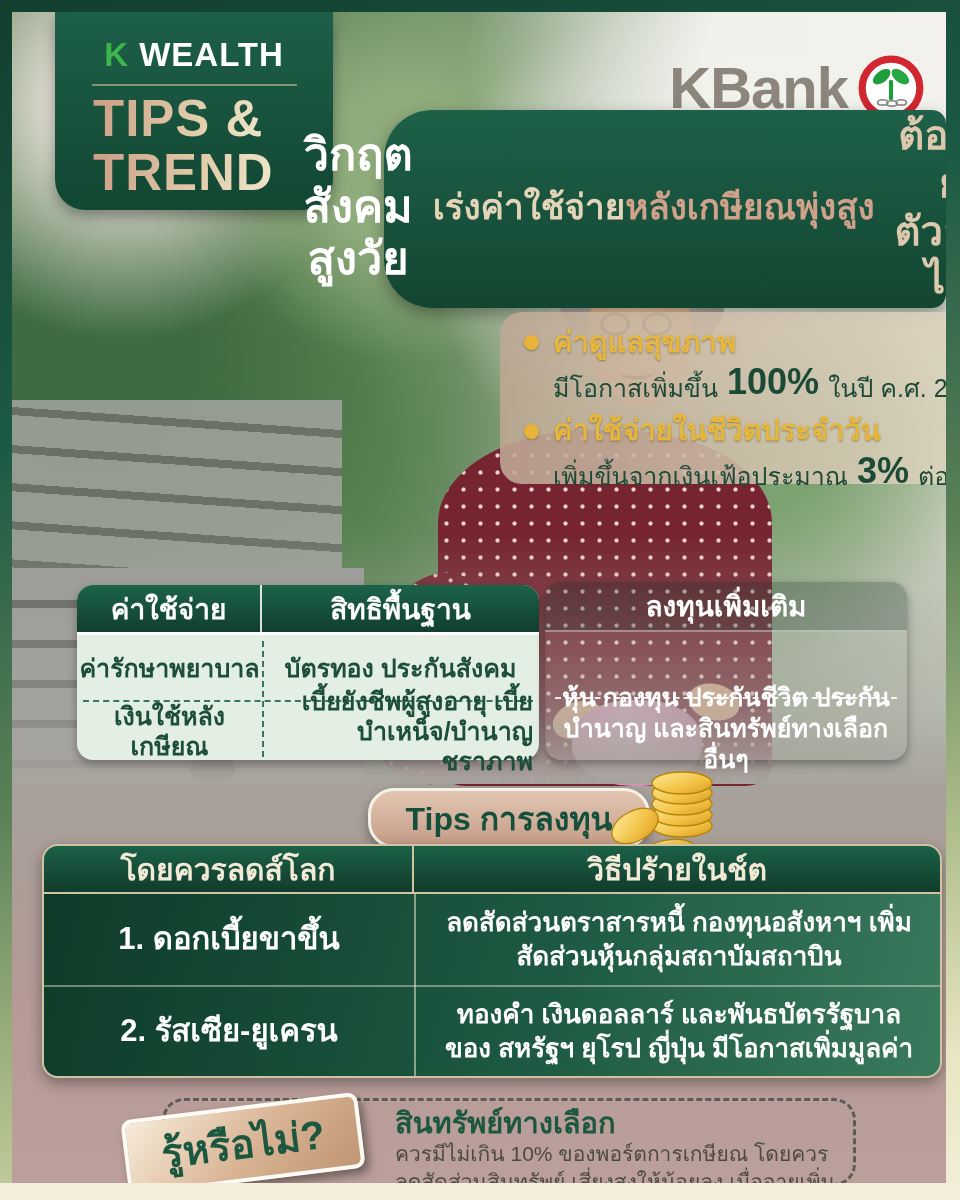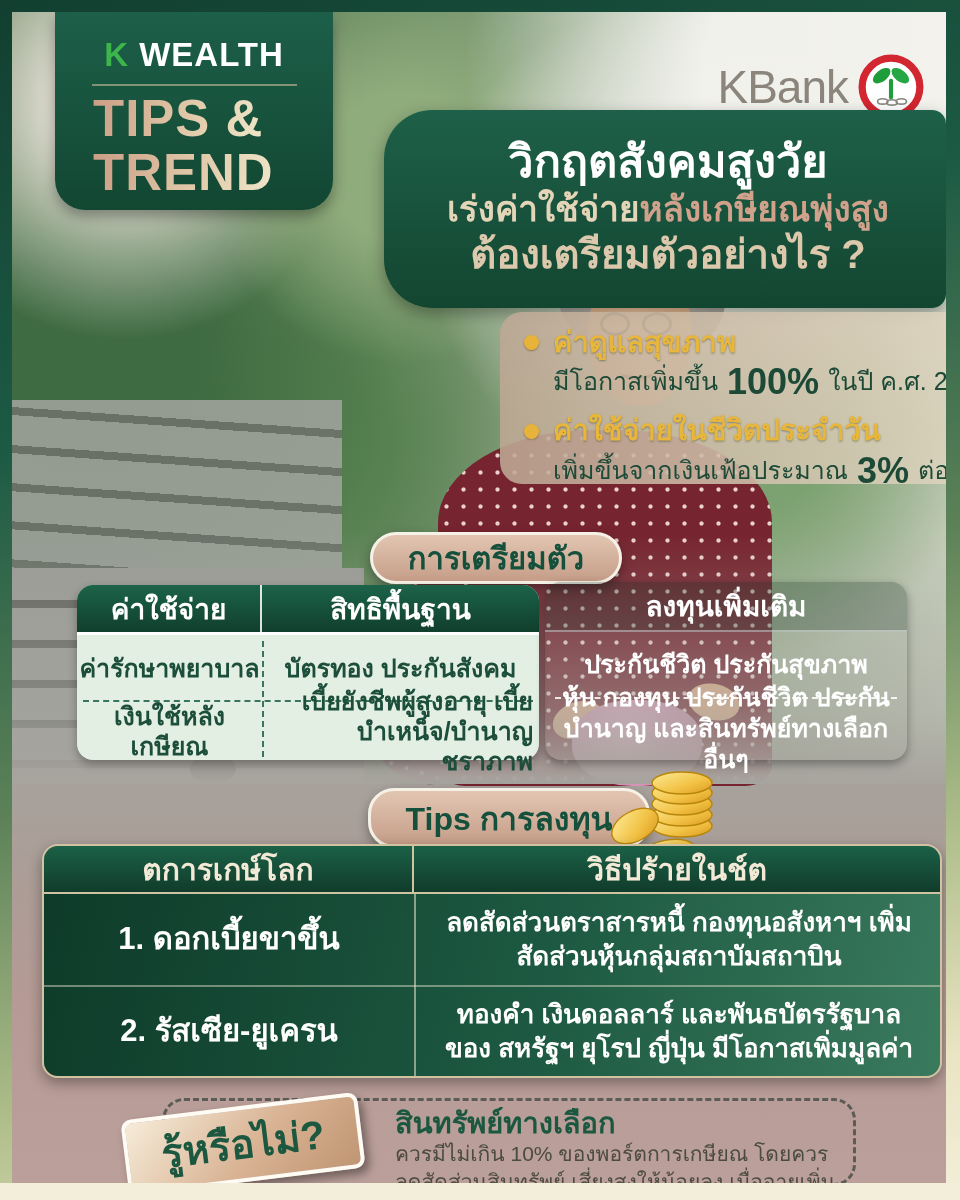--- a/index.html
+++ b/index.html
@@ -82,48 +82,48 @@
   .kw-line1 .kgreen{ color:#3cb54a; }
   .kw-divider{ width:205px; height:2px; background:rgba(219,199,165,.55); margin:10px 0 6px; }
   .kw-big{
     font-size:51px; font-weight:bold; line-height:1.05; letter-spacing:1px; align-self:flex-start; padding-left:38px;
     background:linear-gradient(100deg,#c89780 10%,#e3cfae 70%,#efe6ca 100%);
     -webkit-background-clip:text; background-clip:text; color:transparent;
   }
 
   
   .kbank{ position:absolute; right:22px; top:42px; display:flex; align-items:center; gap:10px; }
-  .kbank-text{ font-size:46px; font-weight:normal; color:#8b857c; letter-spacing:-1px; }
+  .kbank-text{ font-size:58px; font-weight:bold; color:#8b857c; letter-spacing:-1px; }
 
   
   .titlebox{
     position:absolute; left:372px; top:98px; right:0; height:198px;
     background:linear-gradient(180deg,#1e6049 0%, #134631 100%);
     border-radius:48px 14px 14px 48px;
     box-shadow:0 6px 16px rgba(0,0,0,.35);
-    display:flex; flex-direction:column; align-items:center; justify-content:center;
-    padding:6px 10px 10px 16px; text-align:center;
+    display:flex; align-items:center; justify-content:center;
+    padding:6px 10px 10px 16px; text-align:center;gap:20px;
   }
   .tl1{ font-size:45px; font-weight:bold; color:#ffffff; line-height:1.15; }
   .tl2{ font-size:35px; font-weight:bold; line-height:1.2; white-space:nowrap; }
   .tl2 .beige{ color:#e4d5b8; } .tl2 .rose{ color:#d0a28b; }
   .tl3{ font-size:40px; font-weight:bold; color:#dcc8ac; line-height:1.2; }
 
   
   .highlights{
     position:absolute; left:488px; right:0; top:300px; height:172px;
     background:linear-gradient(90deg, rgba(190,168,148,.88), rgba(221,211,189,.88));
     border-radius:22px 0 0 22px;
     padding:14px 10px 10px 24px;
   }
   .hl-item{ margin-bottom:10px; }
   .hl-head{ display:flex; align-items:center; gap:14px; }
   .hl-dot{ width:15px; height:15px; border-radius:50%; background:#e8b33a; box-shadow:0 1px 2px rgba(60,40,0,.4); flex:0 0 auto; }
   .hl-title{ font-size:29px; font-weight:bold; color:#e9b63c; text-shadow:0 1px 2px rgba(40,60,40,.45); line-height:1.15; }
-  .hl-detail{ padding-left:29px; color:#1d4a37; font-size:25px; line-height:1.25; white-space:nowrap; display:flex; align-items:center; }
+  .hl-detail{ padding-left:29px; color:#1d4a37; font-size:25px; line-height:1.25; white-space:nowrap; display:flex; align-items:flex-end; }
   .hl-big{ font-size:36px; font-weight:bold; margin:0 9px; }
 
   
   .badge-tan{
     background:linear-gradient(180deg,#e2c6b2 0%,#c59d88 100%);
     border:3px solid #f6f1e6; border-radius:26px;
     box-shadow:0 5px 12px rgba(0,0,0,.35);
     display:flex; align-items:center; justify-content:center;
     color:#14503c; font-weight:bold;
   }
@@ -274,39 +274,37 @@
           <span class="hl-title">ค่าใช้จ่ายในชีวิตประจำวัน</span>
         </div>
         <div class="hl-detail">
           <span>เพิ่มขึ้นจากเงินเฟ้อประมาณ</span>
           <span class="hl-big">3%</span>
           <span>ต่อปี</span>
         </div>
       </div>
     </div>
 
-    <div class="badge-tan prep-badge">การเตรียมตัว</div>
 
     <div class="t1">
       <div class="t1-left">
         <div class="t1-lhead">
           <div class="hc hc1">ค่าใช้จ่าย</div>
           <div class="hc hc2">สิทธิพื้นฐาน</div>
         </div>
         <div class="t1-vdash"></div>
         <div class="t1-hdash-l"></div>
         <div class="t1-cell c-exp1">ค่ารักษาพยาบาล</div>
         <div class="t1-cell c-bas1">บัตรทอง ประกันสังคม</div>
         <div class="t1-cell c-exp2">เงินใช้หลังเกษียณ</div>
         <div class="t1-cell c-bas2">เบี้ยยังชีพผู้สูงอายุ เบี้ยบำเหน็จ/บำนาญชราภาพ</div>
       </div>
       <div class="t1-right">
         <div class="t1-rhead">ลงทุนเพิ่มเติม</div>
         <div class="t1-rdash"></div>
-        <div class="t1-rcell rc1">ประกันชีวิต ประกันสุขภาพ</div>
         <div class="t1-rcell rc2">หุ้น กองทุน ประกันชีวิต ประกันบำนาญ และสินทรัพย์ทางเลือกอื่นๆ</div>
       </div>
     </div>
 
     <div class="badge-tan tips-badge">Tips การลงทุน</div>
     <svg class="coins" viewBox="0 0 118 96">
       <defs>
         <linearGradient id="gold" x1="0" y1="0" x2="1" y2="1">
           <stop offset="0" stop-color="#fdeb97"></stop>
           <stop offset="0.6" stop-color="#f2c245"></stop>
@@ -319,21 +317,21 @@
         <ellipse cx="72" cy="36" rx="30" ry="11" fill="url(#gold)"></ellipse>
         <ellipse cx="72" cy="25" rx="30" ry="11" fill="url(#gold)"></ellipse>
         <ellipse cx="72" cy="15" rx="30" ry="11" fill="url(#gold)"></ellipse>
         <ellipse cx="25" cy="58" rx="25" ry="15" fill="url(#gold)" transform="rotate(-28 25 58)"></ellipse>
         <ellipse cx="58" cy="84" rx="27" ry="12" fill="url(#gold)" transform="rotate(-10 58 84)"></ellipse>
       </g>
     </svg>
 
     <div class="t2">
       <div class="t2-head">
-        <div class="hc hc1">ตการเกษ์โลก</div>
+        <div class="hc hc1">โดยควรลดส์โลก</div>
         <div class="hc hc2">วิธีปรัายในช์ต</div>
       </div>
       <div class="t2-body">
         <div class="t2-vline"></div>
         <div class="t2-hline"></div>
         <div class="t2-cell s1">1. ดอกเบี้ยขาขึ้น</div>
         <div class="t2-cell a1">ลดสัดส่วนตราสารหนี้ กองทุนอสังหาฯ เพิ่มสัดส่วนหุ้นกลุ่มสถาบัมสถาบิน</div>
         <div class="t2-cell s2">2. รัสเซีย-ยูเครน</div>
         <div class="t2-cell a2">ทองคำ เงินดอลลาร์ และพันธบัตรรัฐบาลของ สหรัฐฯ ยุโรป ญี่ปุ่น มีโอกาสเพิ่มมูลค่า</div>
       </div>

